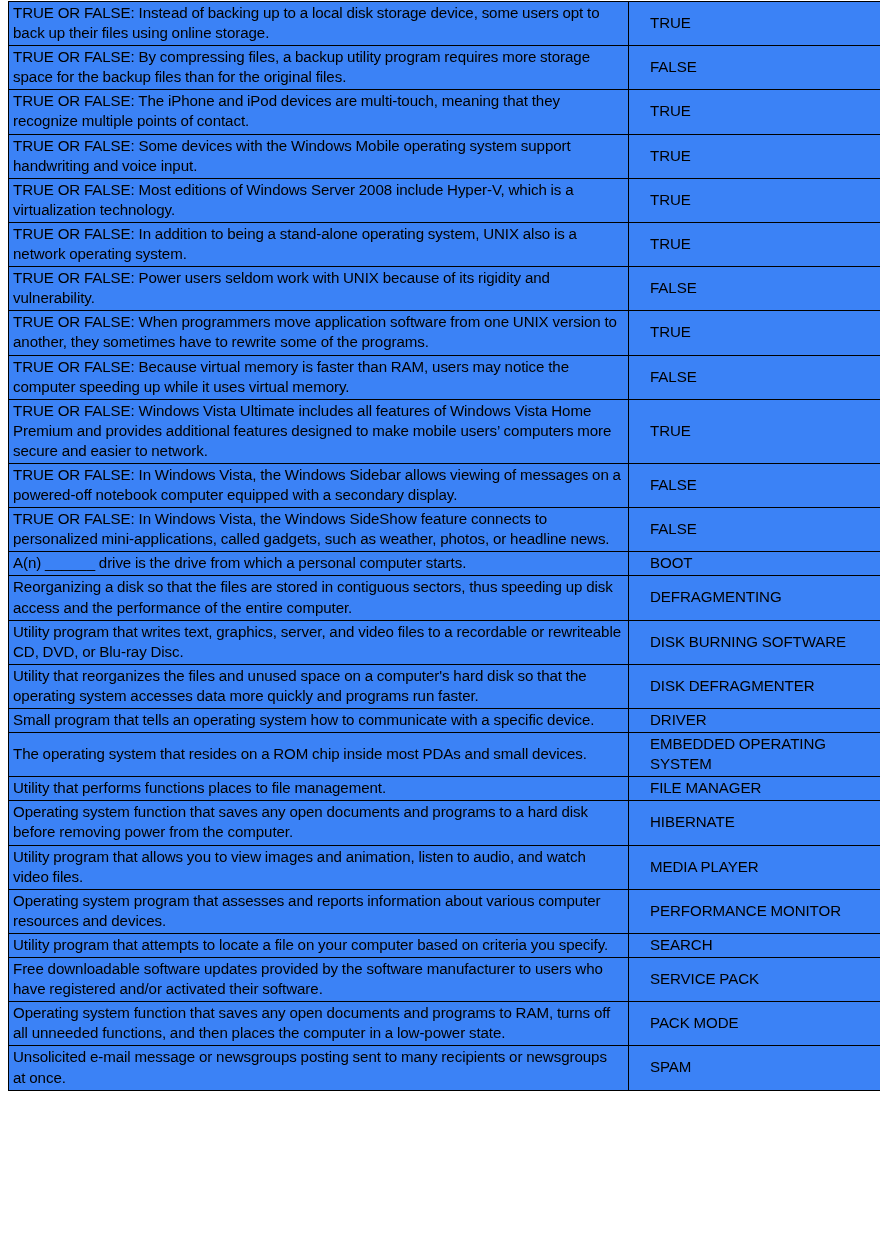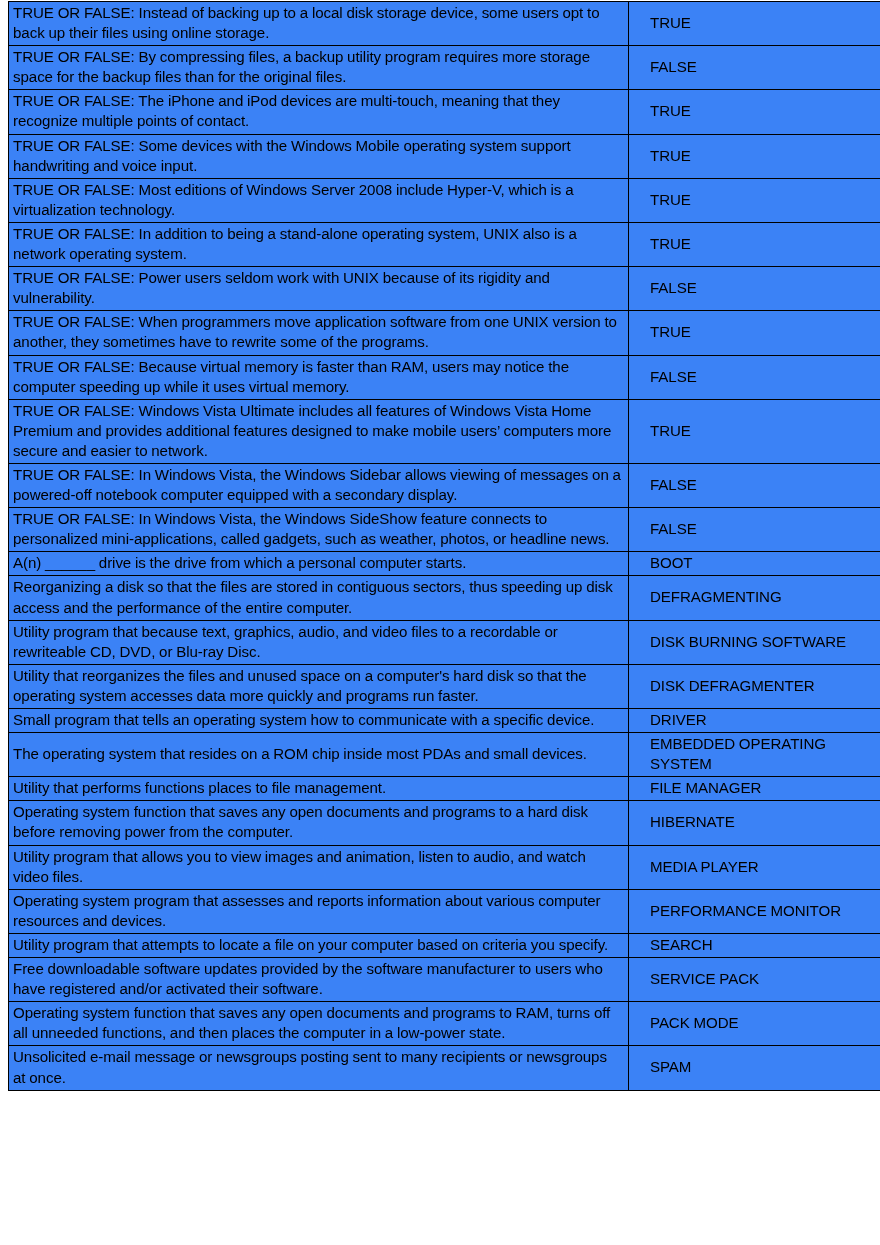--- a/index.html
+++ b/index.html
@@ -111,21 +111,21 @@
         </tr>
         <tr>
           <td class="prompt-cell">A(n) ______ drive is the drive from which a personal computer starts.</td>
           <td class="answer-cell">BOOT</td>
         </tr>
         <tr>
           <td class="prompt-cell">Reorganizing a disk so that the files are stored in contiguous sectors, thus speeding up disk access and the performance of the entire computer.</td>
           <td class="answer-cell">DEFRAGMENTING</td>
         </tr>
         <tr>
-          <td class="prompt-cell">Utility program that because text, graphics, audio, and video files to a recordable or rewriteable CD, DVD, or Blu-ray Disc.</td>
+          <td class="prompt-cell">Utility program that writes text, graphics, server, and video files to a recordable or rewriteable CD, DVD, or Blu-ray Disc.</td>
           <td class="answer-cell">DISK BURNING SOFTWARE</td>
         </tr>
         <tr>
           <td class="prompt-cell">Utility that reorganizes the files and unused space on a computer's hard disk so that the operating system accesses data more quickly and programs run faster.</td>
           <td class="answer-cell">DISK DEFRAGMENTER</td>
         </tr>
         <tr>
           <td class="prompt-cell">Small program that tells an operating system how to communicate with a specific device.</td>
           <td class="answer-cell">DRIVER</td>
         </tr>

